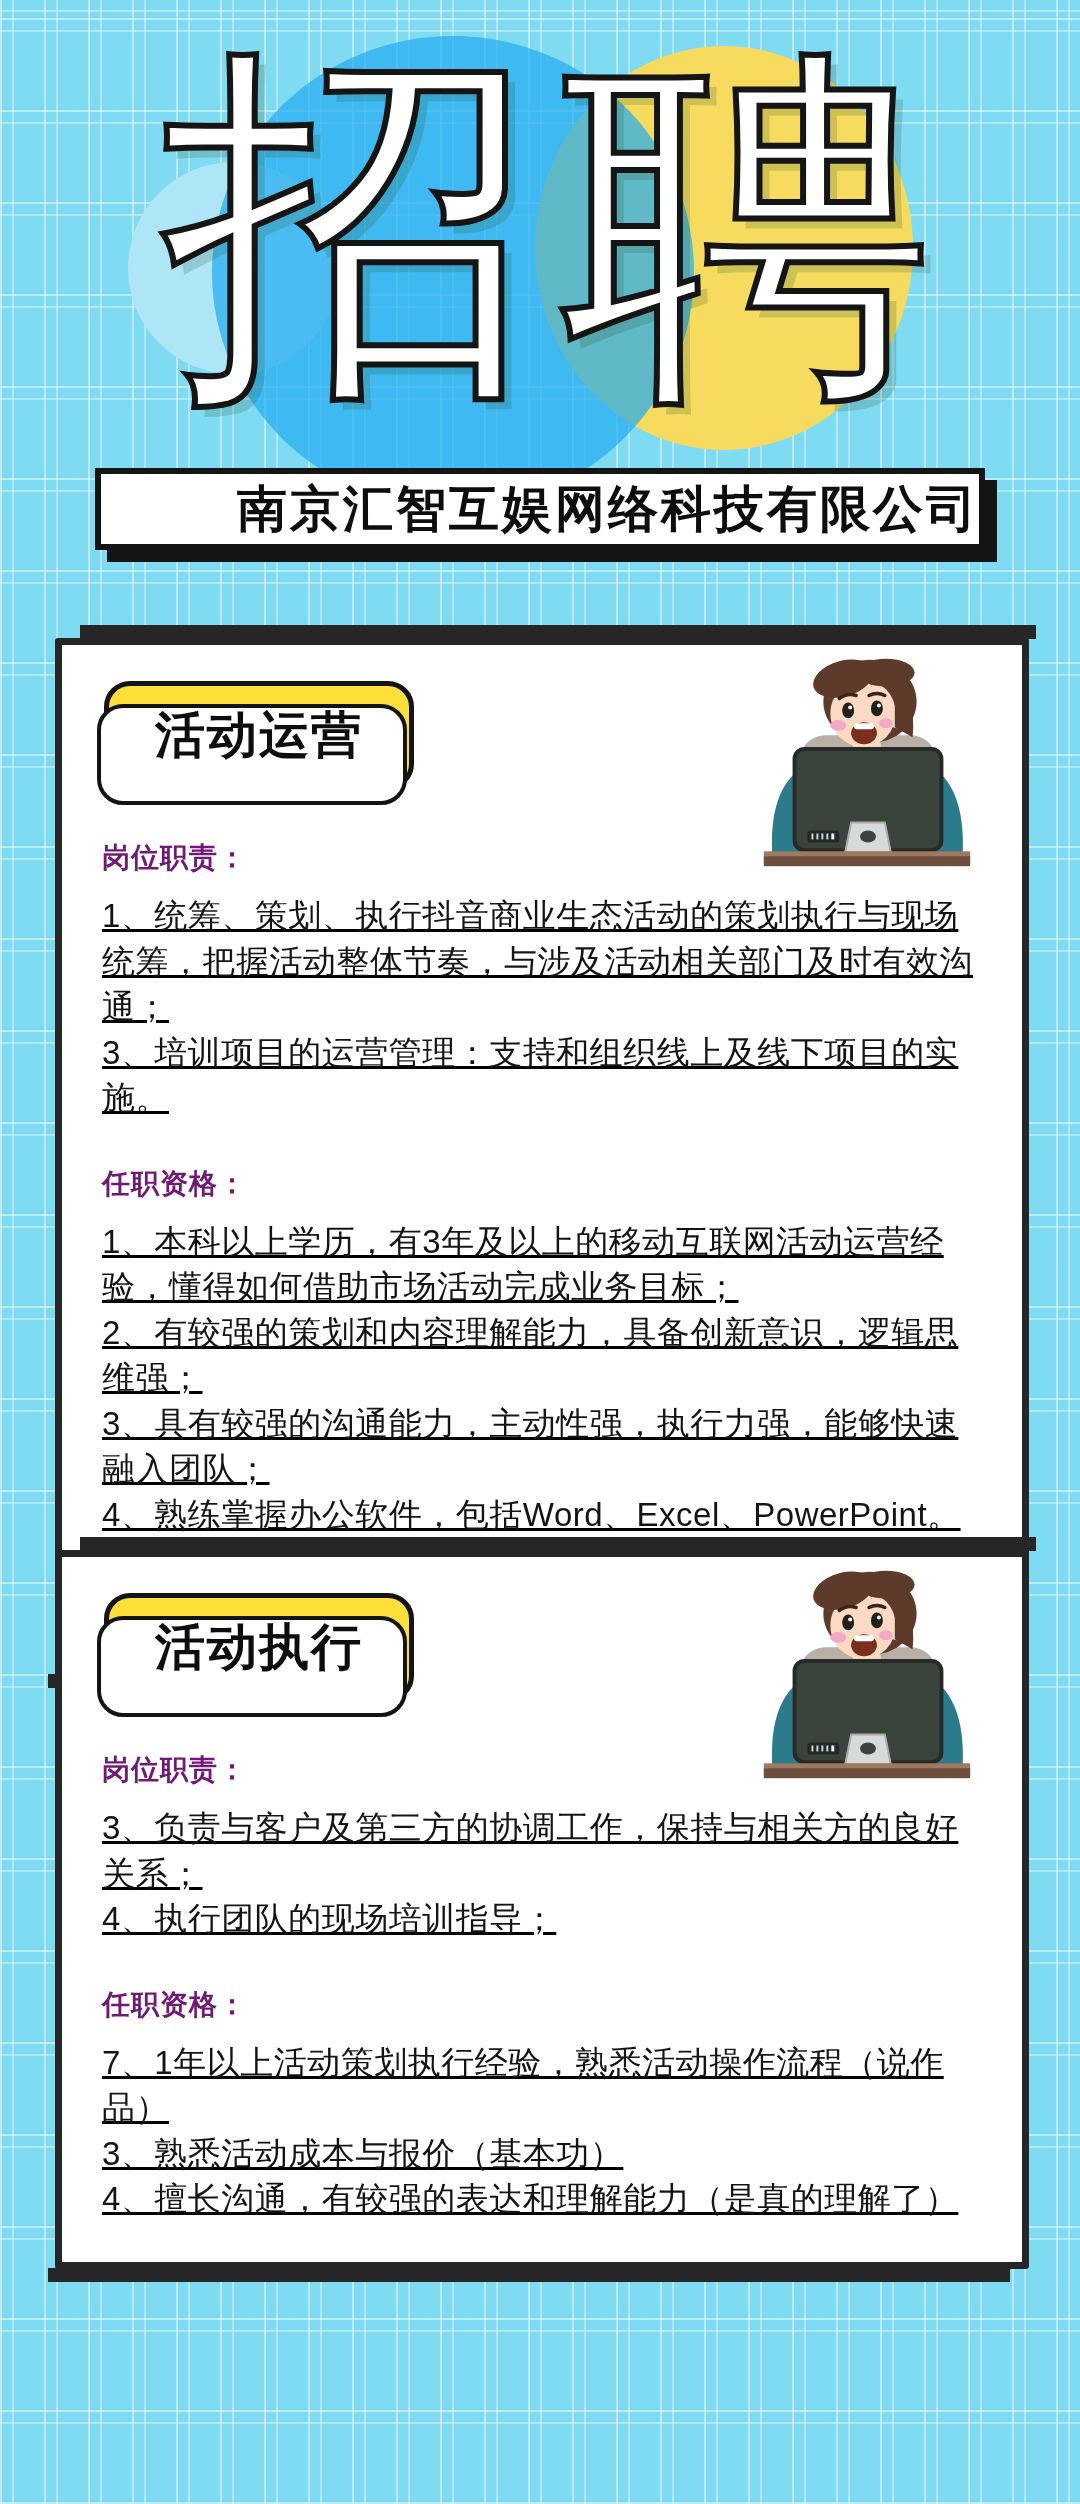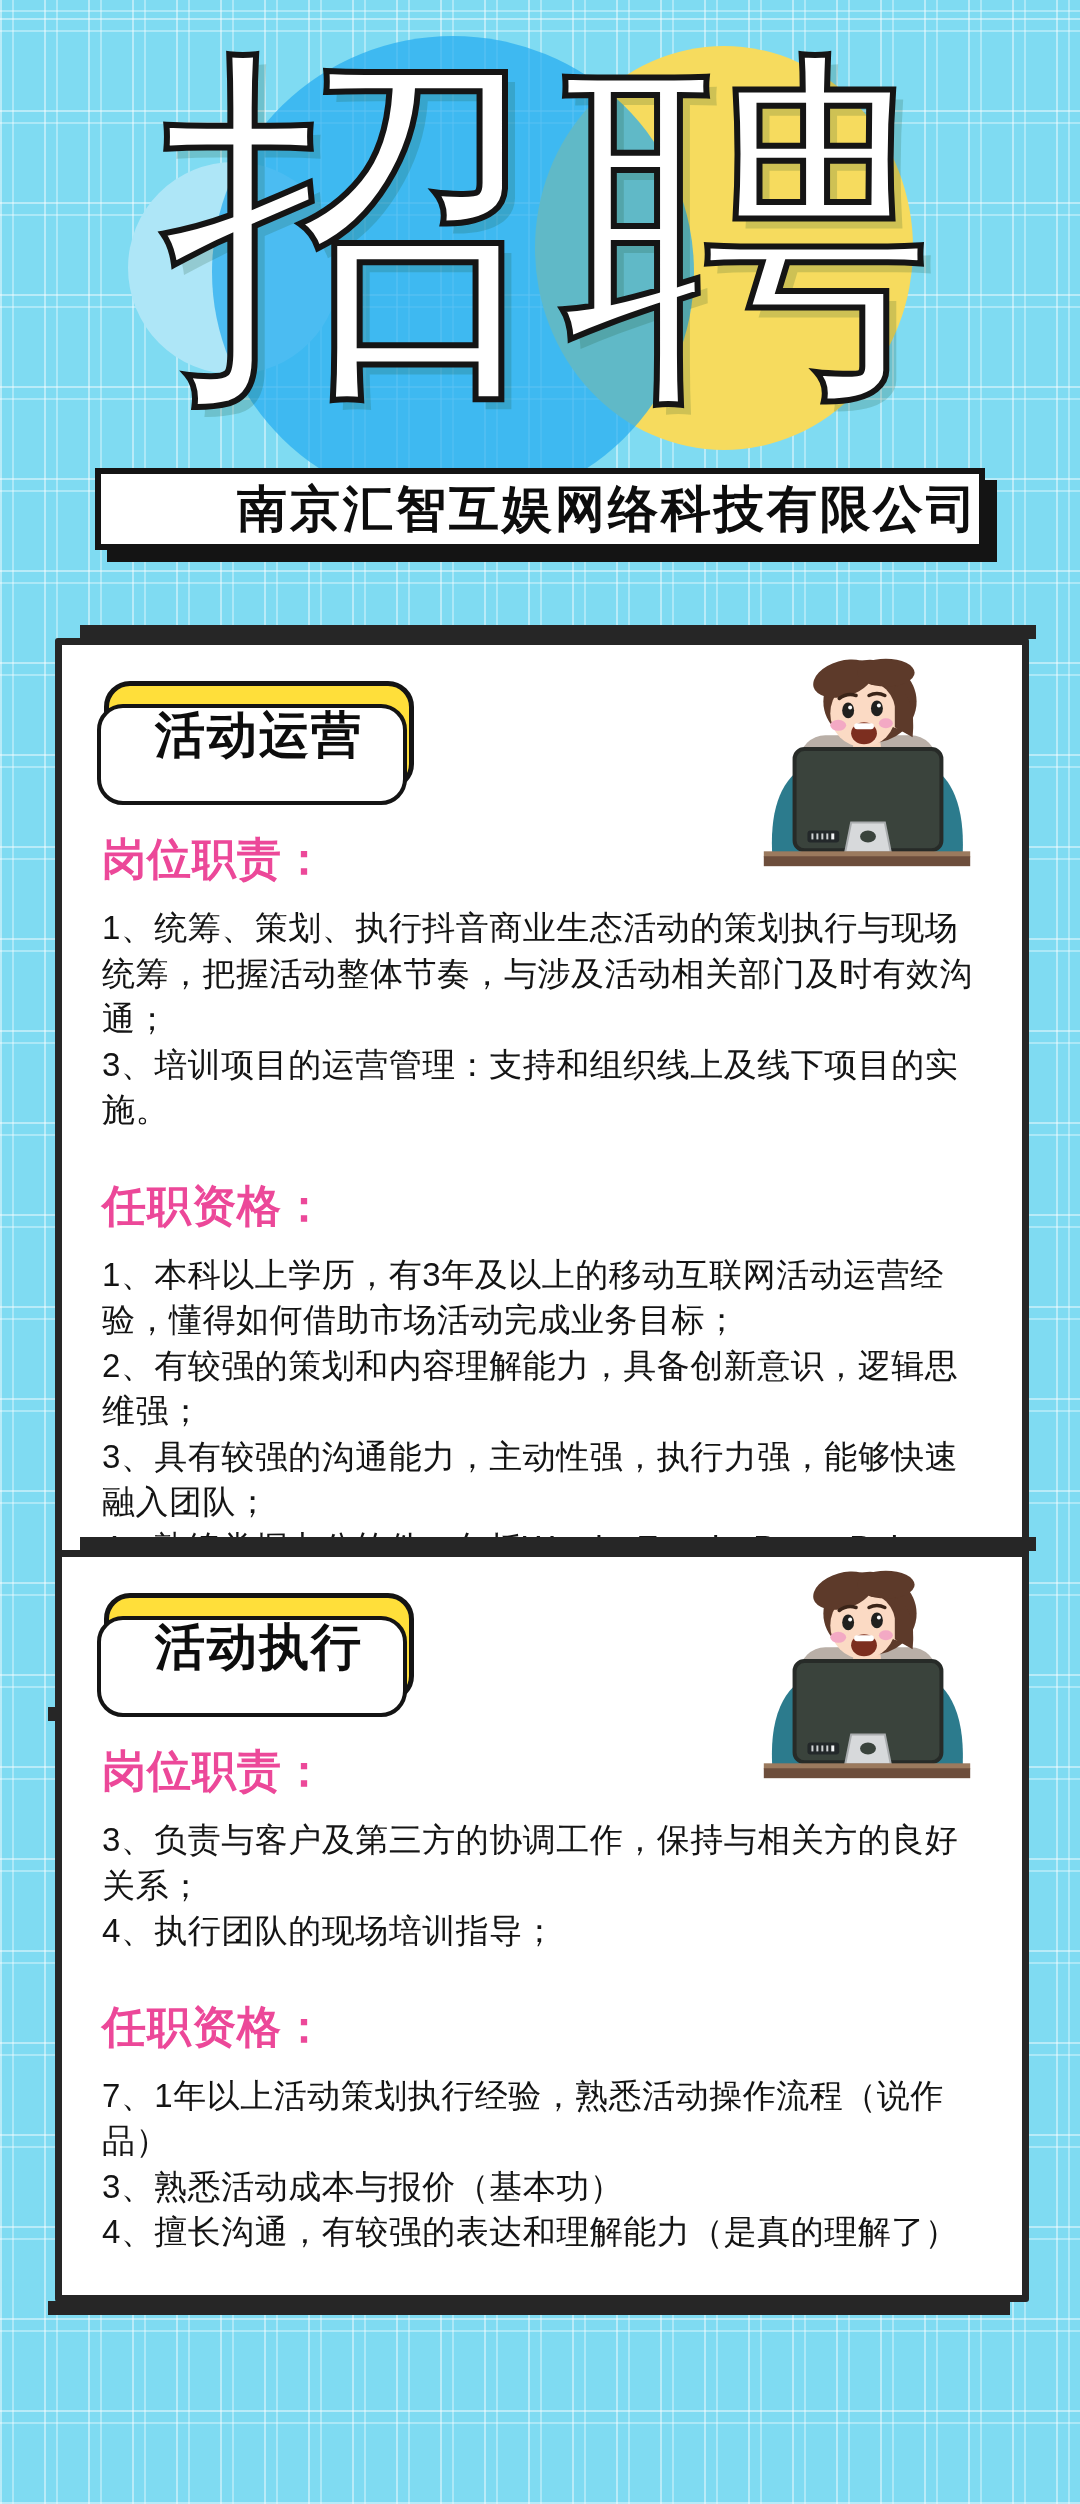--- a/index.html
+++ b/index.html
@@ -63,26 +63,26 @@
     font-size:50px;font-weight:700;color:#0d0d0d;letter-spacing:2px;
     margin:6px 0 40px 2px;
     text-align:center;
   }
   .badge::after{
     content:"";position:absolute;z-index:-1;
     left:-12px;right:2px;top:18px;bottom:-20px;
     background:#ffffff;border:4px solid #141414;border-radius:26px;
   }
   .section-heading{
-    font-size:44px;font-weight:700;color:#ec4899;
-    margin:0 0 16px;letter-spacing:1px;
+    font-size:28px;font-weight:700;color:#701a75;
+    margin:9px 0 16px;letter-spacing:1px;
   }
   .section{margin-top:0;}
   .section + .section{margin-top:44px;}
-  ul.job-list{list-style:none;margin:0;padding:0;}
+  ul.job-list{list-style:none;margin:0;padding:0;text-decoration:underline;}
   ul.job-list li{
     font-size:33px;line-height:1.38;color:#141414;
     letter-spacing:.5px;
   }
   
   .illu{position:absolute;top:12px;right:26px;width:258px;height:210px;z-index:1;}
   .hidden-defs{position:absolute;width:0;height:0;overflow:hidden;}
 </style>
 </head>
 <body>

